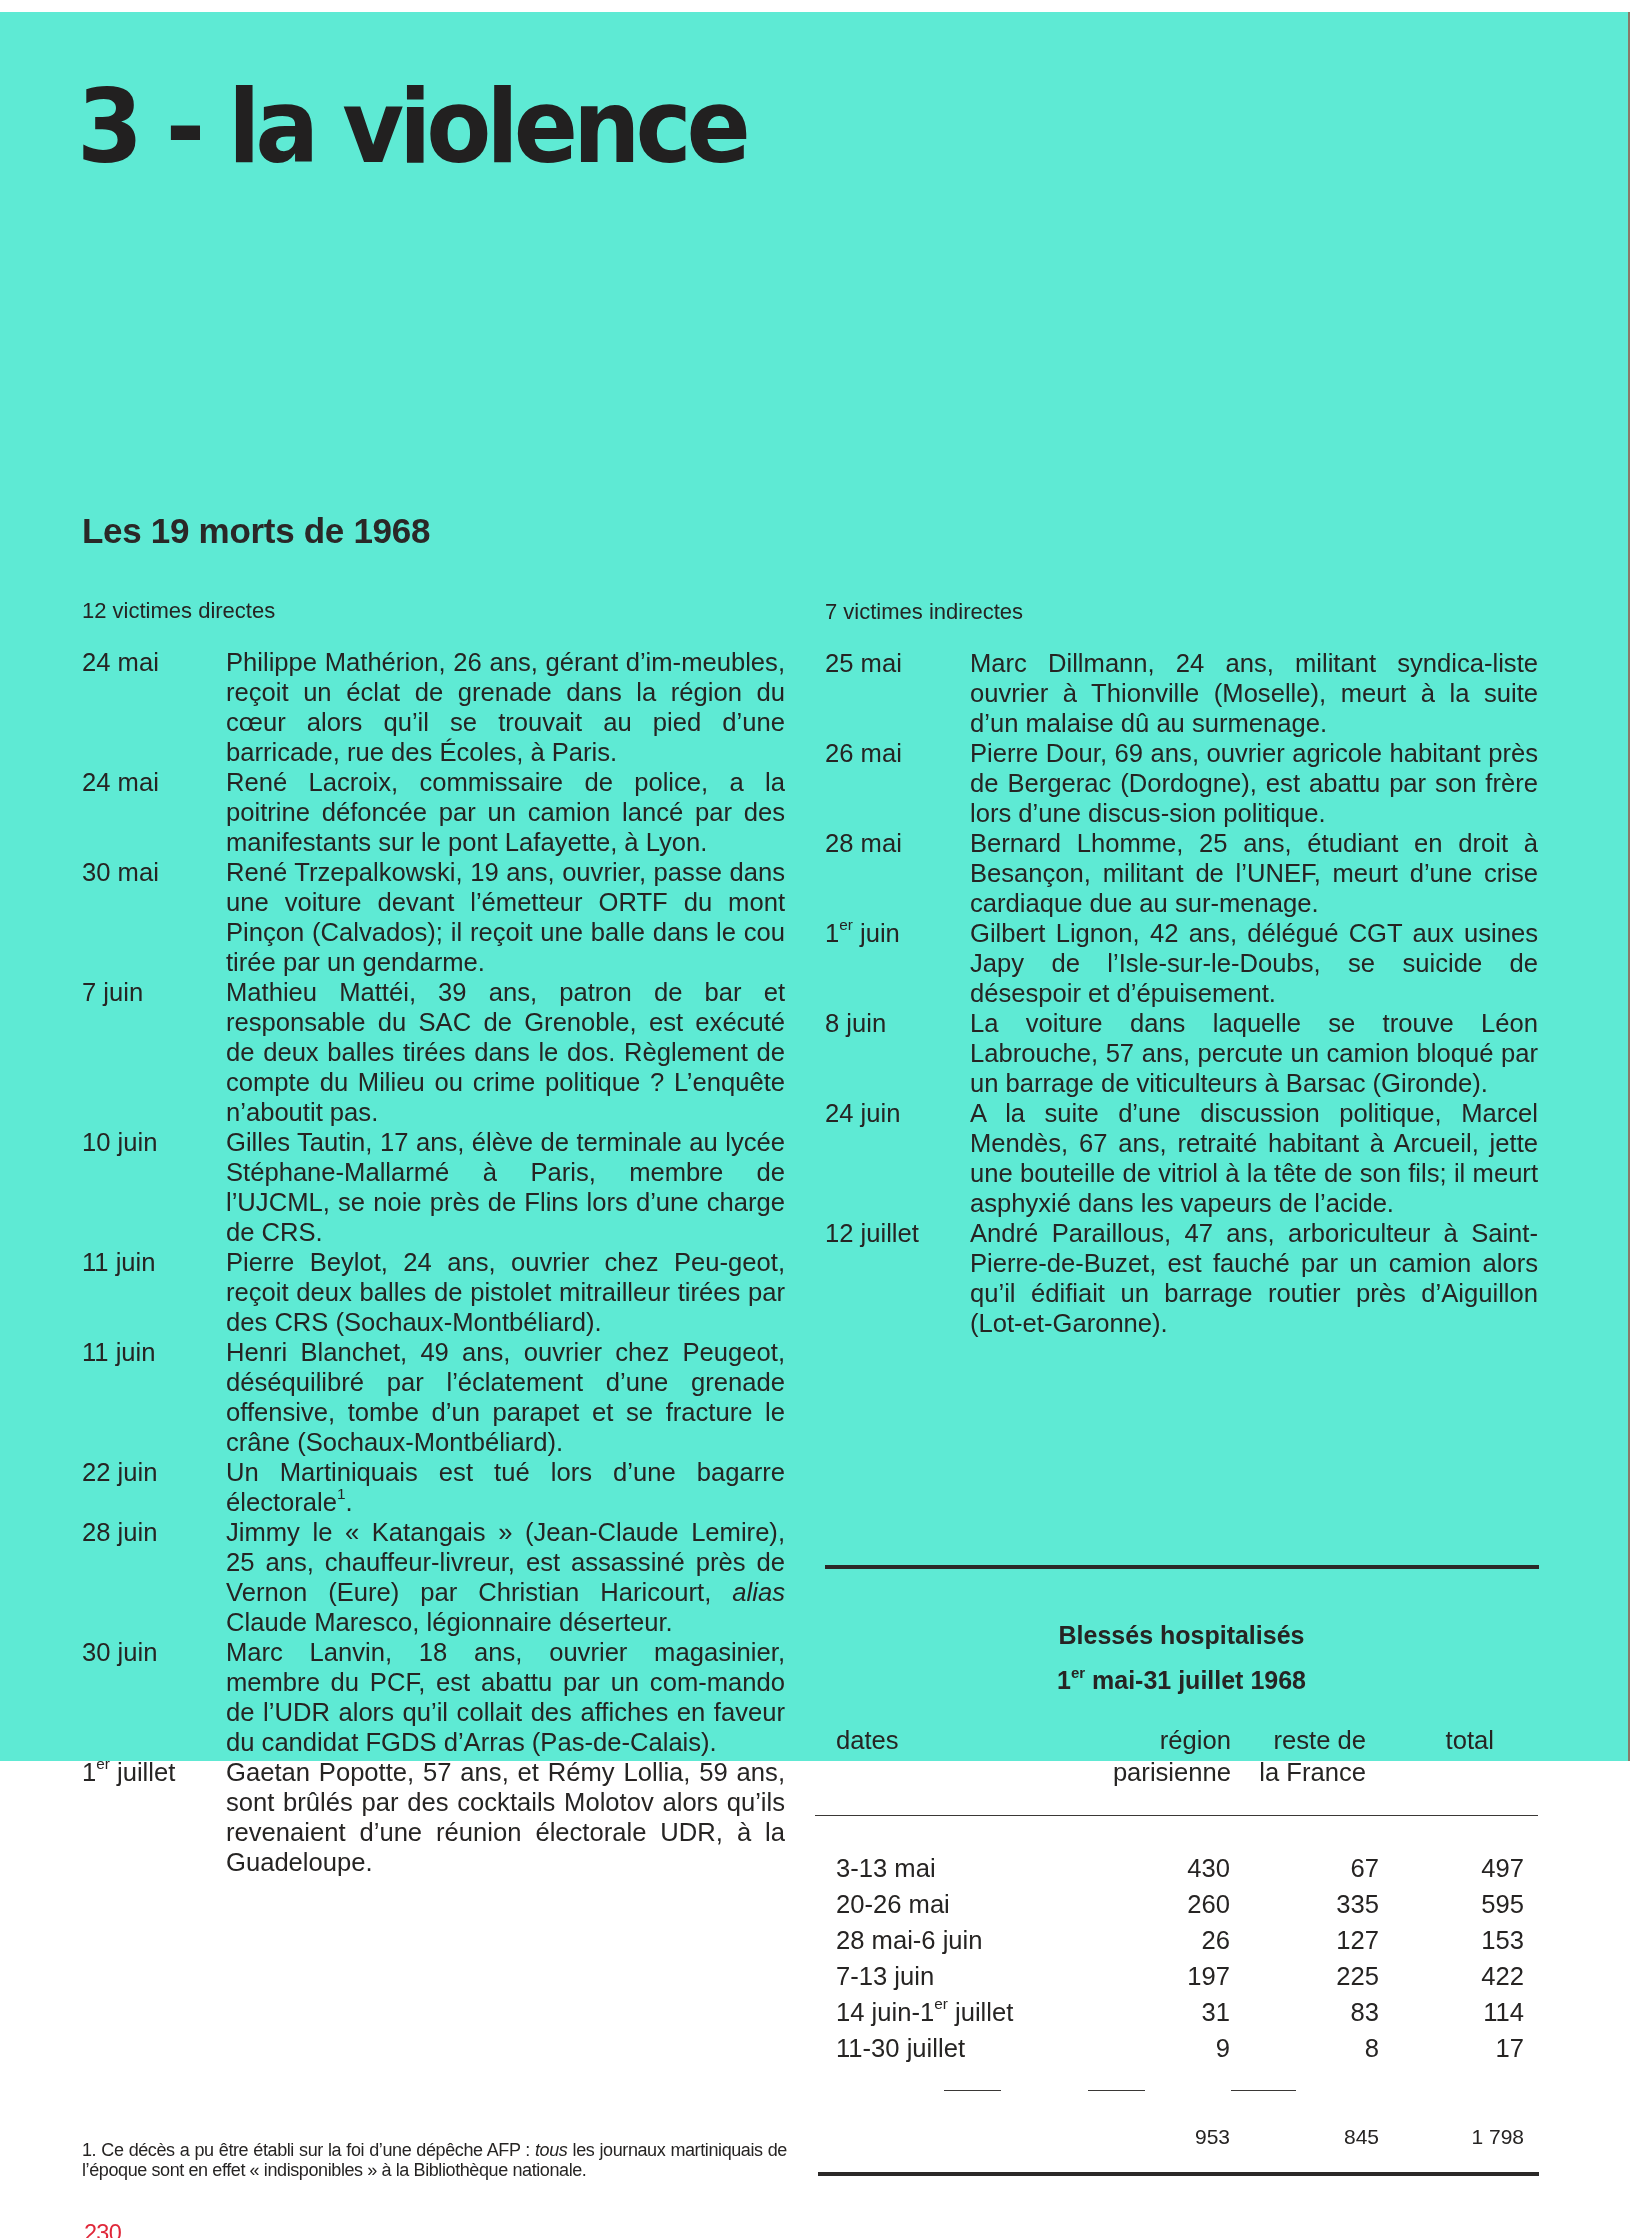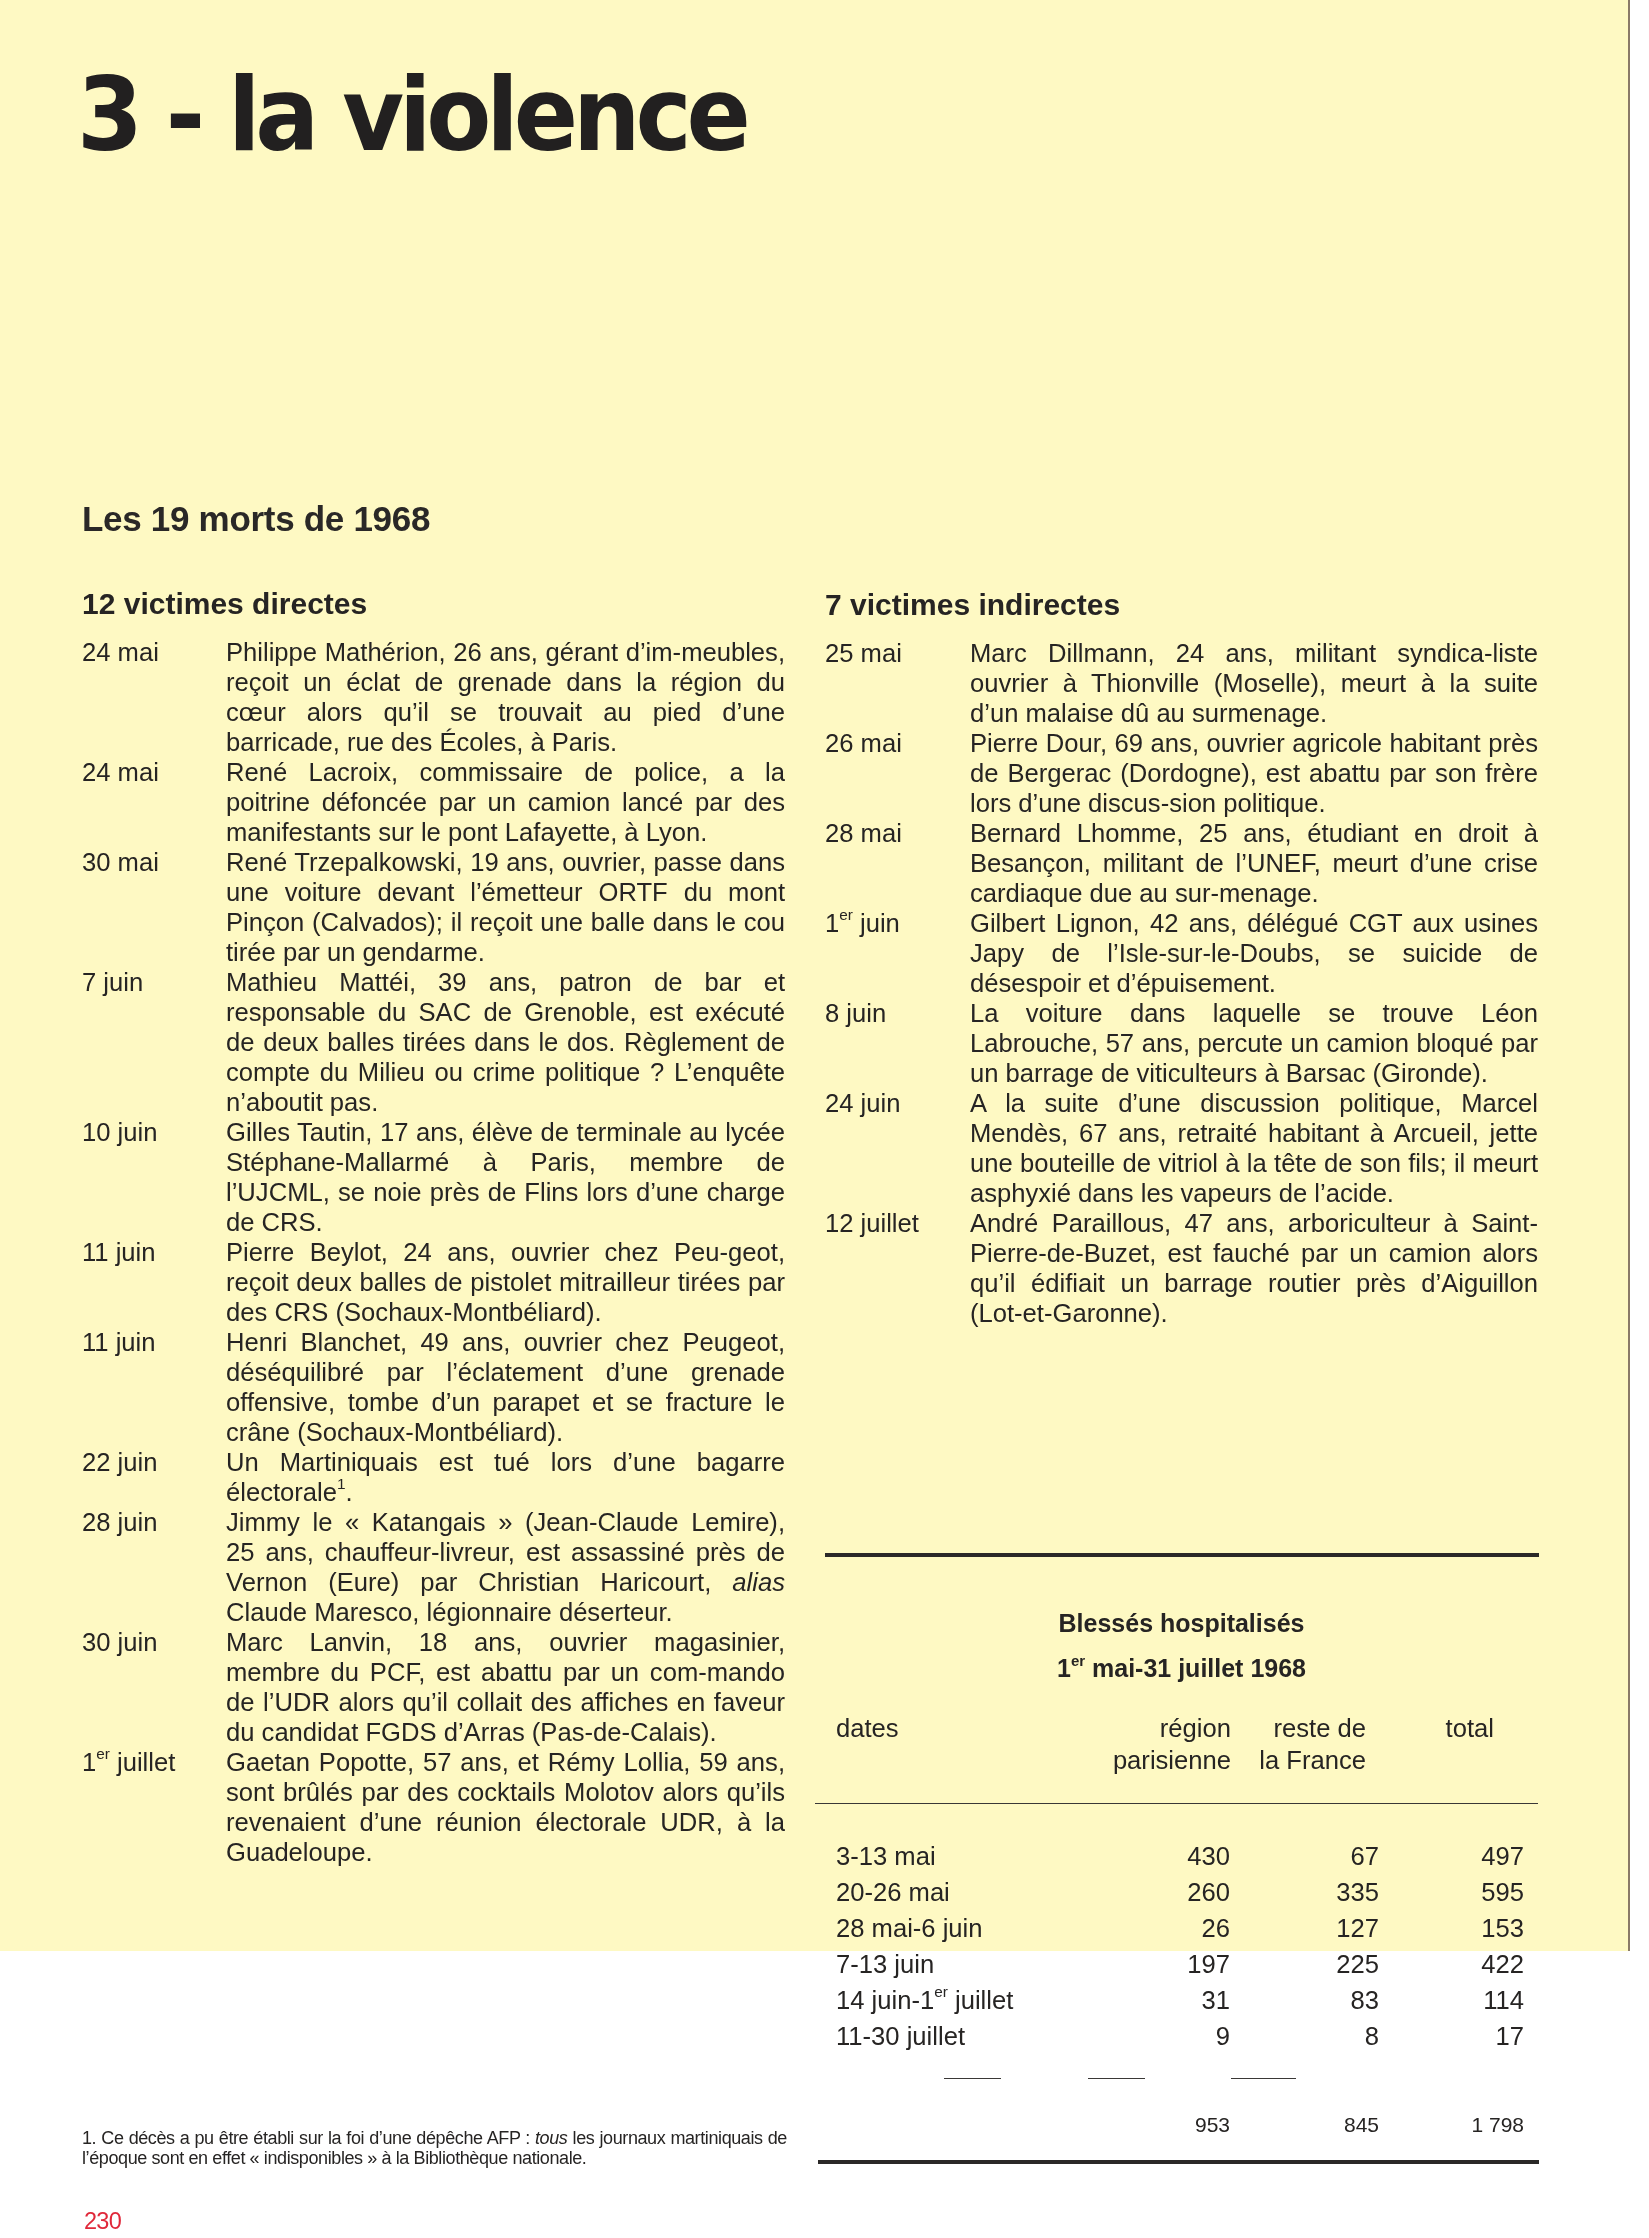--- a/index.html
+++ b/index.html
@@ -3,40 +3,40 @@
   <meta charset="utf-8">
   <style>
     html, body { margin: 0; padding: 0; }
     body {
       width: 1650px; height: 2239px; position: relative; overflow: hidden;
       background: #ffffff;
       font-family: "Liberation Sans", sans-serif;
       color: #262423;
     }
     .paper {
-      position: absolute; left: 0; top: 0; width: 1628px; height: 1951px;
-      background: #fef9c3;
+      position: absolute; left: 0; top: 12px; width: 1628px; height: 1749px;
+      background: #5eead4;
       border-right: 2.1px solid #8a7a68;
     }
     .chapter-title {
       position: absolute; left: 77px; top: 64px;
       font-family: "DejaVu Sans", sans-serif; font-weight: bold;
       font-size: 102px; letter-spacing: -5.5px; line-height: 1;
       color: #222020;
       transform: scaleX(0.93); transform-origin: left top;
     }
     .section-title {
       position: absolute; left: 82px; top: 499px;
       font-weight: bold; font-size: 35px; letter-spacing: -0.3px;
       color: #2a2827;
     }
     .col { position: absolute; top: 586px; }
     .col-left { left: 82px; width: 703px; }
     .col-right { left: 825px; width: 713px; top: 587px; }
-    .col-head { font-weight: bold; font-size: 30px; margin-bottom: 15px; line-height: 1.2; }
+    .col-head { font-weight: normal; font-size: 22px; margin-bottom: 23px; line-height: 1.2; }
     .entry { display: flex; font-size: 25.6px; line-height: 30px; margin: 0; }
     .entry-date { flex: 0 0 144px; white-space: nowrap; }
     .col-right .entry-date { flex: 0 0 145px; }
     .entry-text { flex: 1; text-align: justify; hyphens: manual; }
     sup { font-size: 0.6em; line-height: 0; vertical-align: 0.75em; }
     .footnote {
       position: absolute; left: 82px; top: 2128px; width: 705px;
       font-size: 18px; line-height: 20px; text-align: justify;
       letter-spacing: -0.4px;
     }

